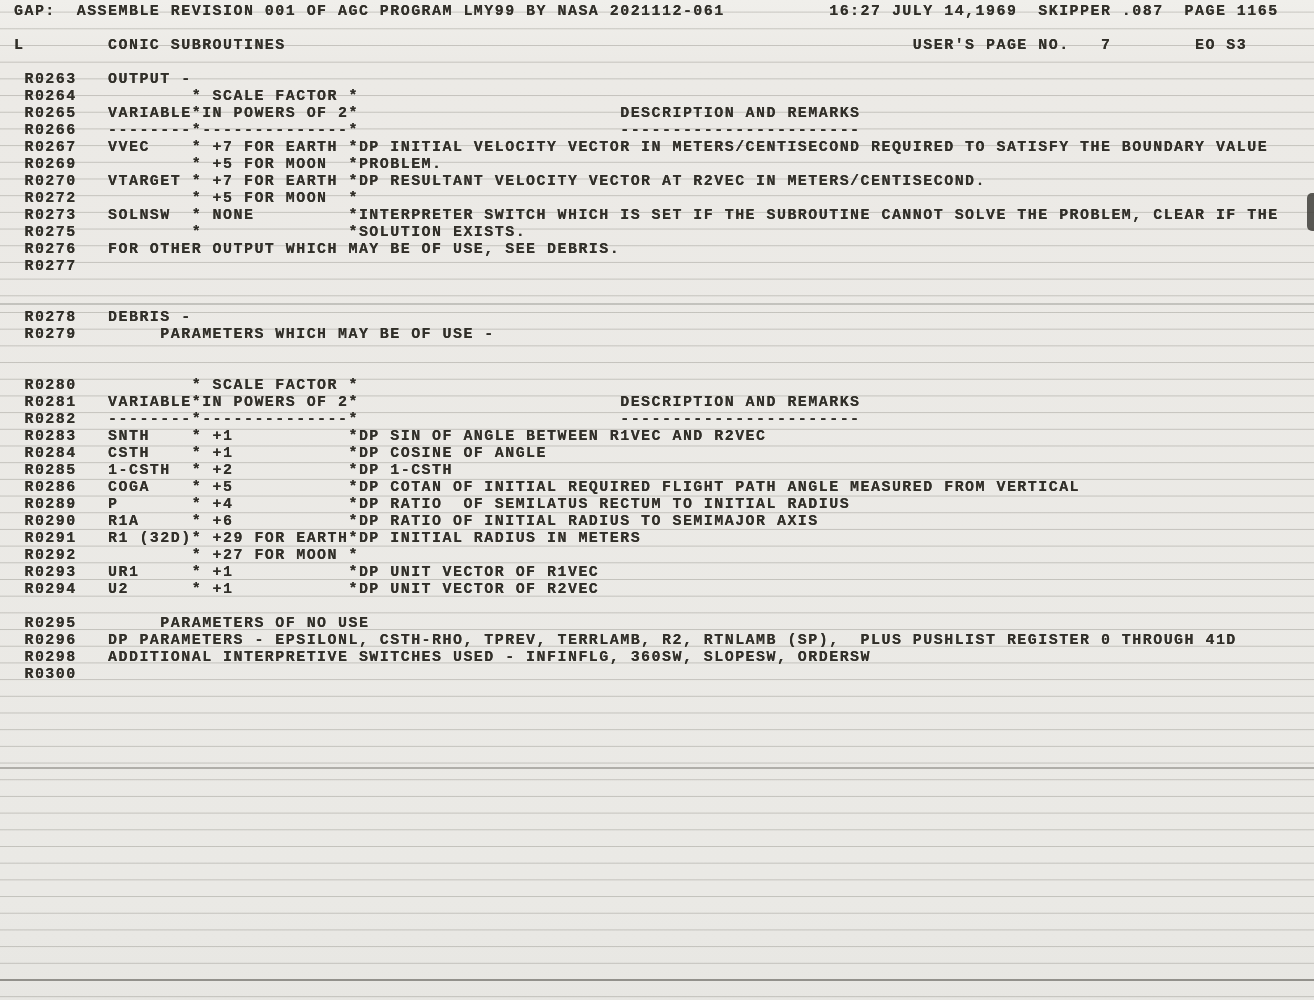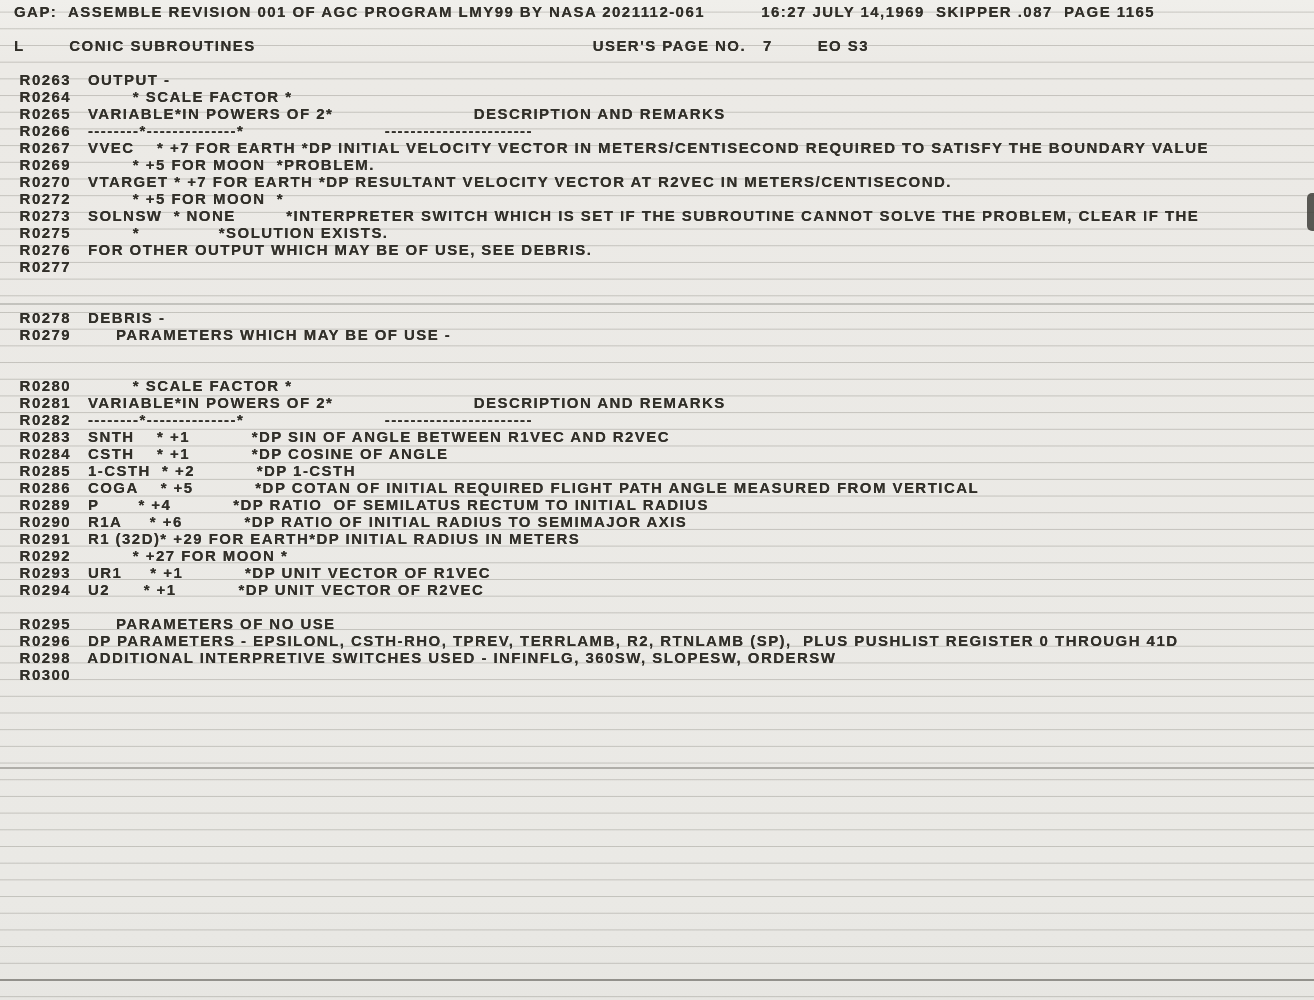--- a/index.html
+++ b/index.html
@@ -13,21 +13,21 @@
     height: 1000px;
     overflow: hidden;
     background-color: #eceae6;
     
     background-image:
       linear-gradient(180deg, rgba(0,0,0,0) 0px, rgba(0,0,0,0) 15.7px, rgba(112,110,102,0.32) 15.7px, rgba(112,110,102,0.32) 16.7px),
       linear-gradient(180deg, #f0efeb 0%, #eceae6 6%, #eae9e5 90%, #e7e6e2 100%);
     background-size: 100% 16.7px, 100% 100%;
     background-repeat: repeat-y, no-repeat;
     background-position: 0 12.6px, 0 0;
-    font-family: Liberation Sans, sans-serif;
+    font-family: Liberation Mono, monospace;
   }
   .sheet {
     position: absolute;
     left: 14px;
     top: 3px;
     white-space: pre;
   }
   .row {
     height: 17px;
     font-size: 15px;

